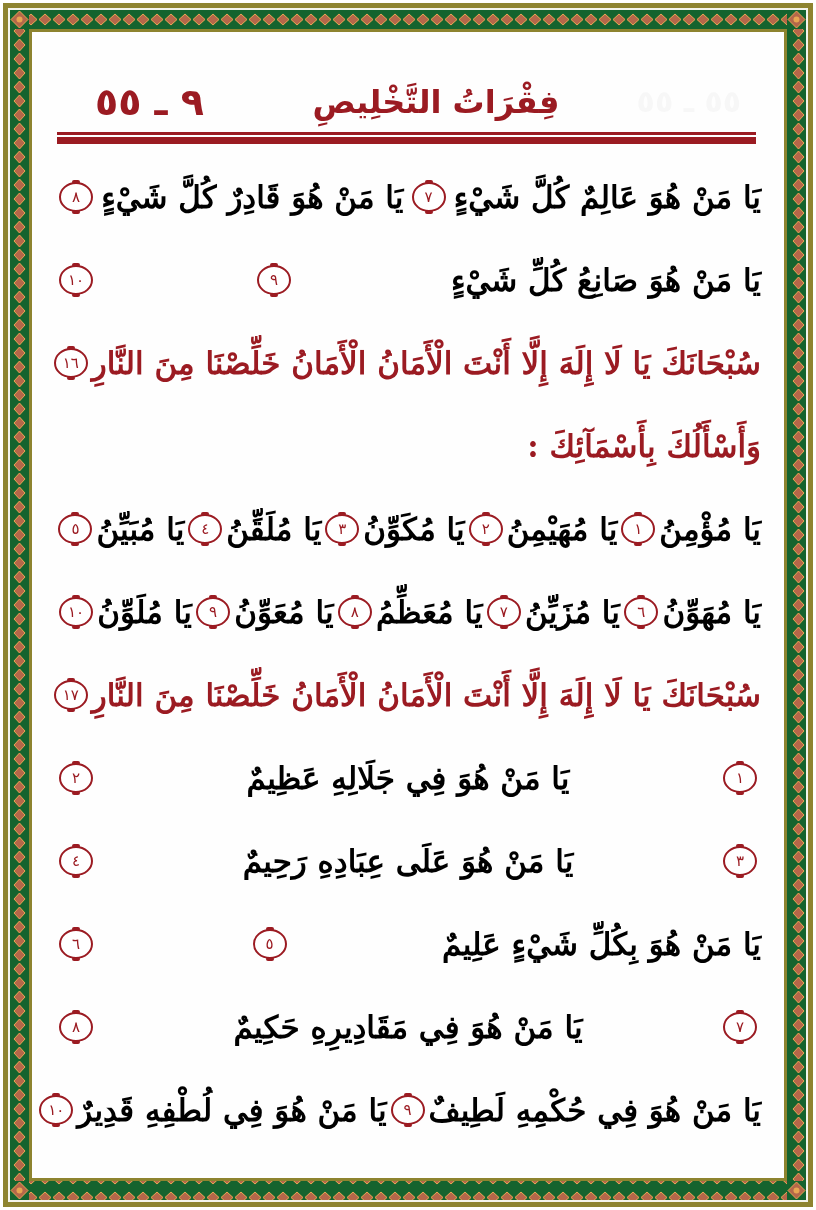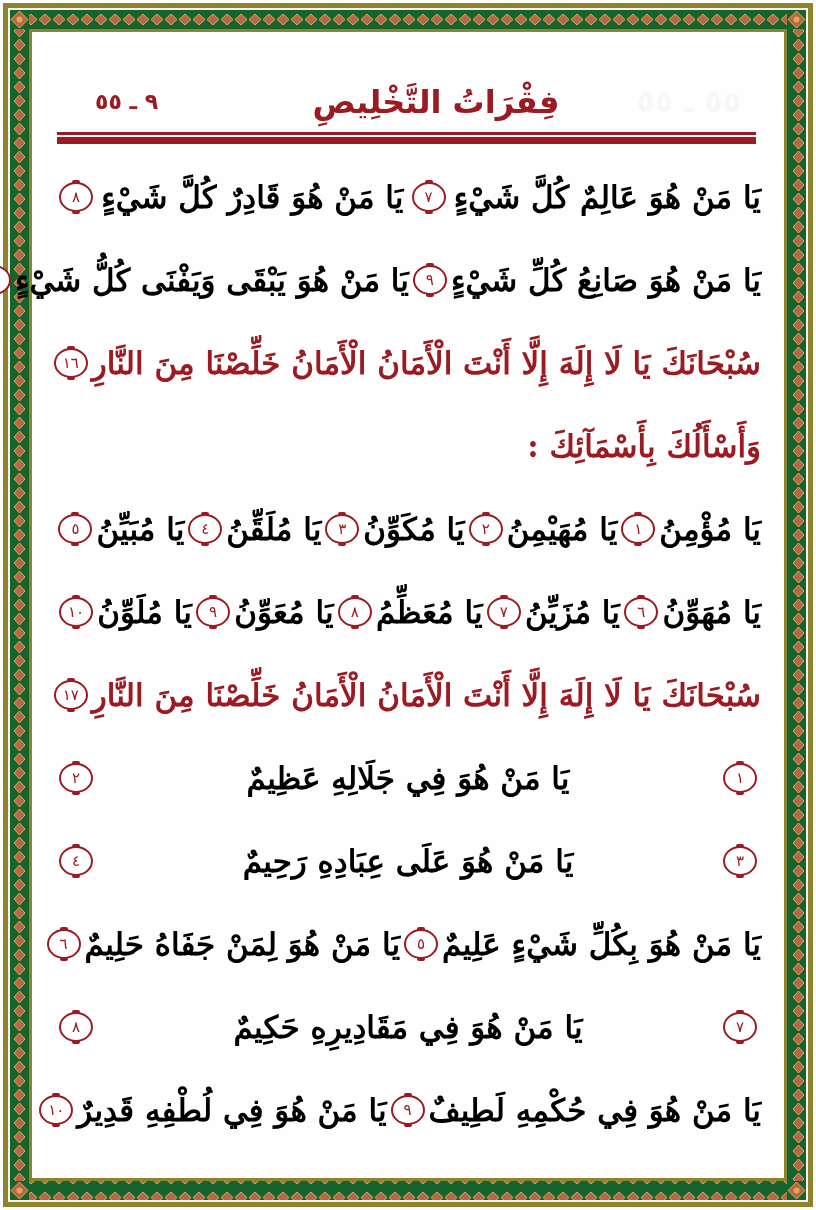--- a/index.html
+++ b/index.html
@@ -30,21 +30,21 @@
     background: #ffffff;
   }
   .page {
     position: absolute; left: 35px; top: 35px; right: 35px; bottom: 35px;
     background: #fefefe;
   }
   .header {
     position: absolute; left: 30px; right: 30px; top: 42px; height: 50px;
   }
   .header-pages {
-    position: absolute; left: 30px; top: 0; font-size: 22px; font-weight: bold; color: #9b1b22;
+    position: absolute; left: 30px; top: 0; font-size: 38px; font-weight: bold; color: #9b1b22;
     direction: rtl; font-family: "DejaVu Sans", sans-serif; line-height: 50px;
   }
   .header-title {
     position: absolute; left: 0; right: 4px; top: 0; text-align: center; font-size: 32px; font-weight: bold;
     color: #9b1b22; direction: rtl; line-height: 50px; font-family: "DejaVu Sans", sans-serif;
     padding-left: 60px;
   }
   .header-ghost {
     position: absolute; right: 10px; top: 0; font-size: 30px; font-weight: bold; color: #f7f7f7;
     direction: rtl; line-height: 50px;
@@ -117,21 +117,20 @@
   <div class="lines" id="lines">
       <div class="line">
         <span class="seg"><span>يَا مَنْ هُوَ عَالِمٌ كُلَّ شَيْءٍ</span></span>
         <span class="marker">٧</span>
         <span class="seg"><span>يَا مَنْ هُوَ قَادِرٌ كُلَّ شَيْءٍ</span></span>
         <span class="marker">٨</span>
       </div>
       <div class="line">
         <span class="seg"><span>يَا مَنْ هُوَ صَانِعُ كُلِّ شَيْءٍ</span></span>
         <span class="marker">٩</span>
-        <span class="seg"><span>يَا مَنْ هُوَ يَبْقَى وَيَفْنَى كُلُّ شَيْءٍ</span></span>
         <span class="marker">١٠</span>
       </div>
       <div class="line red">
         <span class="seg"><span>سُبْحَانَكَ يَا لَا إِلَهَ إِلَّا أَنْتَ الْأَمَانُ الْأَمَانُ خَلِّصْنَا مِنَ النَّارِ</span></span>
         <span class="marker">١٦</span>
       </div>
       <div class="line red center">
         <span class="seg"><span>وَأَسْأَلُكَ بِأَسْمَآئِكَ :</span></span>
       </div>
       <div class="line">
@@ -168,21 +167,20 @@
         <span class="marker">٢</span>
       </div>
       <div class="line">
         <span class="marker">٣</span>
         <span class="seg"><span>يَا مَنْ هُوَ عَلَى عِبَادِهِ رَحِيمٌ</span></span>
         <span class="marker">٤</span>
       </div>
       <div class="line">
         <span class="seg"><span>يَا مَنْ هُوَ بِكُلِّ شَيْءٍ عَلِيمٌ</span></span>
         <span class="marker">٥</span>
-        <span class="seg"><span>يَا مَنْ هُوَ لِمَنْ جَفَاهُ حَلِيمٌ</span></span>
         <span class="marker">٦</span>
       </div>
       <div class="line">
         <span class="marker">٧</span>
         <span class="seg"><span>يَا مَنْ هُوَ فِي مَقَادِيرِهِ حَكِيمٌ</span></span>
         <span class="marker">٨</span>
       </div>
       <div class="line">
         <span class="seg"><span>يَا مَنْ هُوَ فِي حُكْمِهِ لَطِيفٌ</span></span>
         <span class="marker">٩</span>

